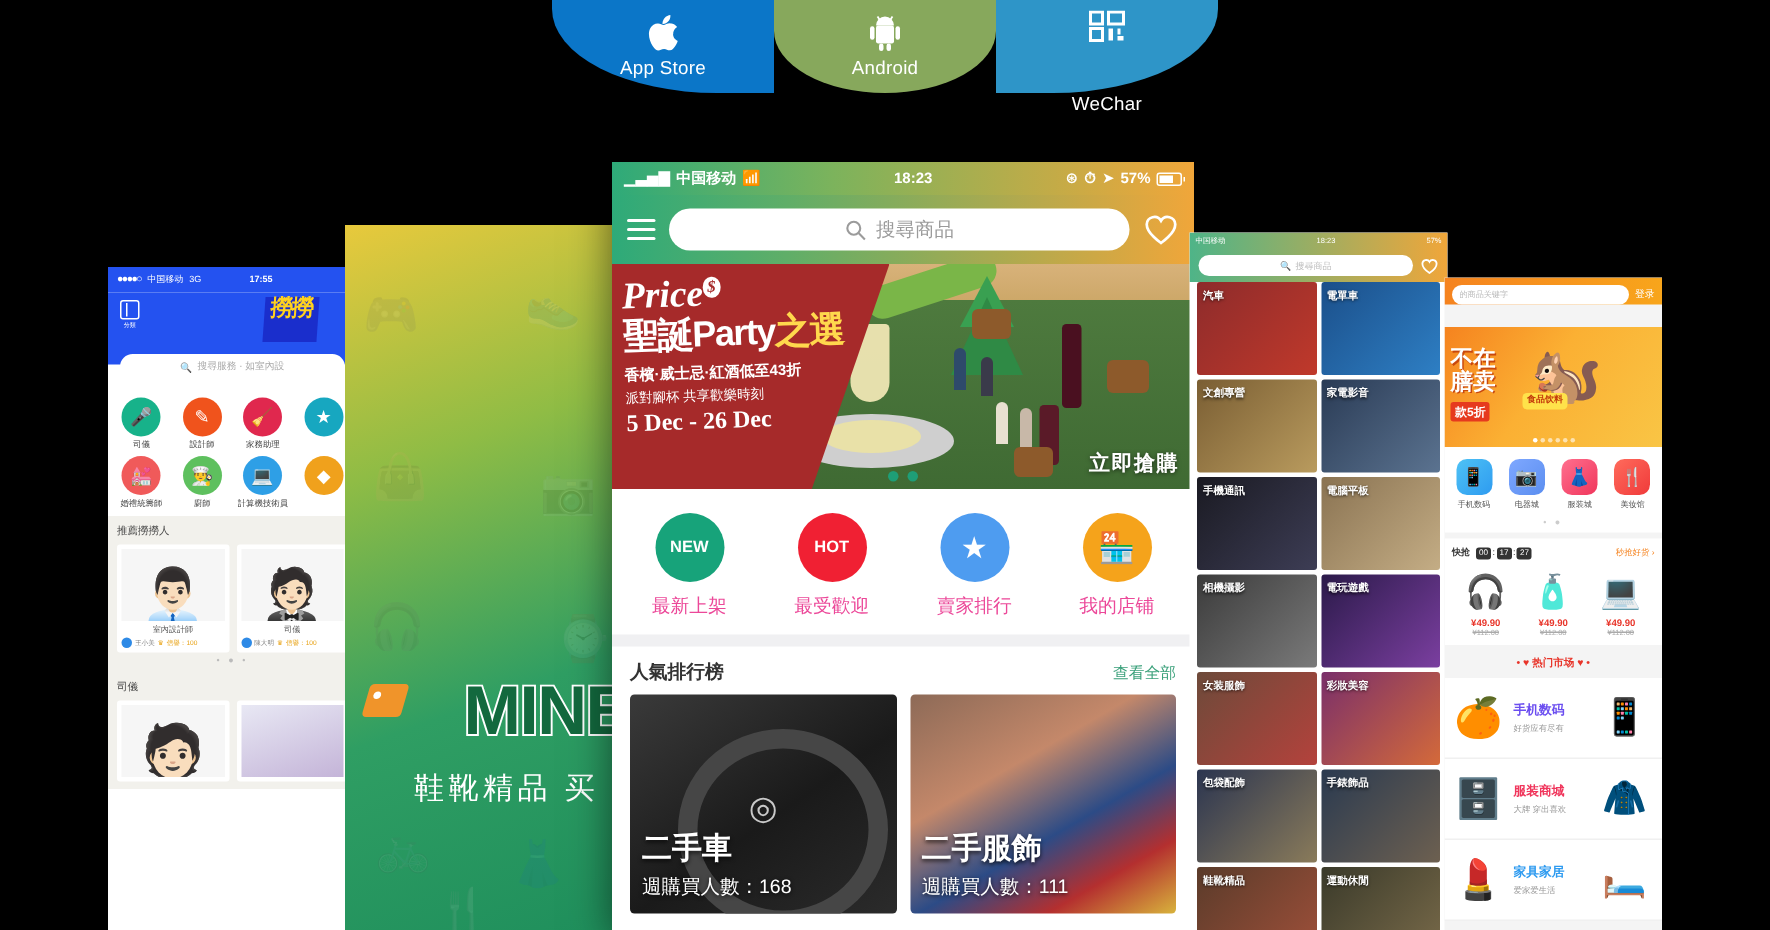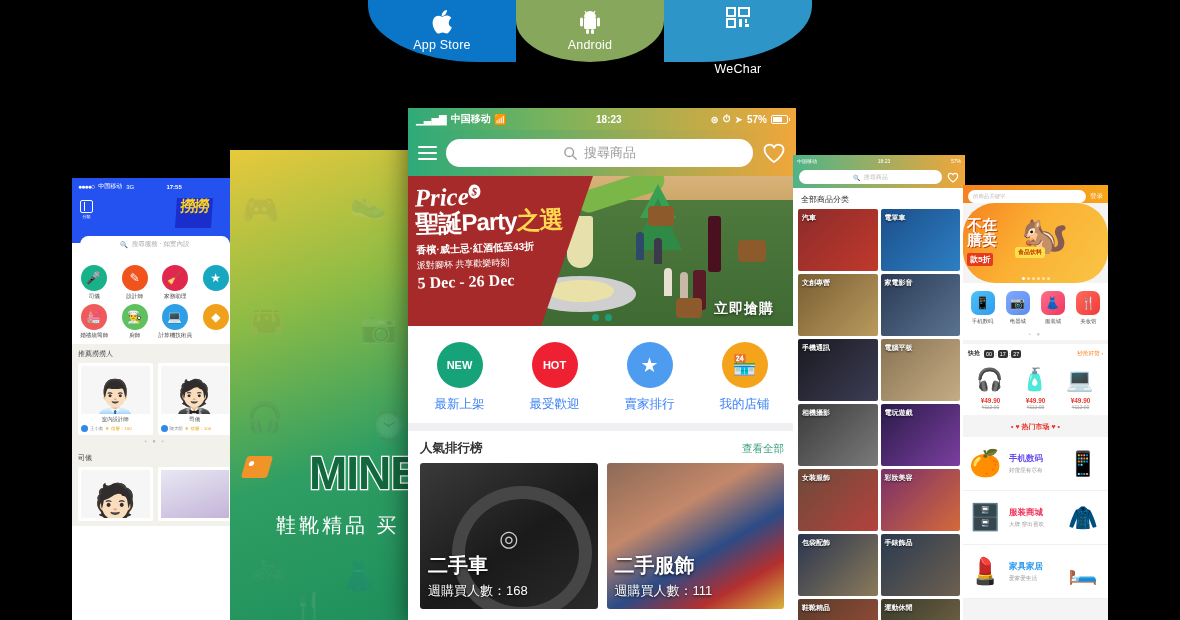--- a/index.html
+++ b/index.html
@@ -96,21 +96,21 @@
                  background:#a62a2a; clip-path:polygon(0 0,100% 0,72% 100%,0 100%); }
   .p3 .bn-txt { position:absolute; left:8px; top:6px; color:#fff; transform:rotate(-2deg); }
   .p3 .bn-price { font-size:25px; font-style:italic; font-weight:bold; font-family:"Liberation Serif",serif;}
   .p3 .bn-price sup { font-size:11px; background:#fff; color:#a62a2a; border-radius:50%;
                       padding:1px 3px; vertical-align:super;}
   .p3 .bn-h2 { font-size:24px; font-weight:bold; letter-spacing:-1px; margin-top:-4px;}
   .p3 .bn-h2 em { color:#ffd84d; font-style:normal; }
   .p3 .bn-l3 { font-size:10px; font-weight:bold; margin-top:3px; }
   .p3 .bn-l4 { font-size:9px; margin-top:2px; }
   .p3 .bn-l5 { font-size:16px; font-weight:bold; font-family:"Liberation Serif",serif; margin-top:2px;}
-  .p3 .bn-cta { position:absolute; right:22px; bottom:8px; color:#fff; font-size:14px; font-weight:bold;
+  .p3 .bn-cta { position:absolute; right:10px; bottom:8px; color:#fff; font-size:14px; font-weight:bold;
                 letter-spacing:1px; text-shadow:0 1px 3px rgba(0,0,0,.6);}
   .p3 .tree { position:absolute; left:226px; top:22px; width:0; height:0;
               border-left:24px solid transparent; border-right:24px solid transparent;
               border-bottom:52px solid #2f8a45; }
   .p3 .tree2 { position:absolute; left:232px; top:8px; width:0; height:0;
                border-left:18px solid transparent; border-right:18px solid transparent;
                border-bottom:34px solid #39a051; }
   .p3 .fount { position:absolute; left:118px; bottom:14px; width:110px; height:36px;
                background:#cfcfcf; border-radius:50%; }
   .p3 .fount2 { position:absolute; left:140px; bottom:24px; width:66px; height:22px;
@@ -122,21 +122,21 @@
   .p3 .person { position:absolute; width:8px; border-radius:4px 4px 0 0; }
   .p3 .pour { position:absolute; left:168px; top:4px; width:90px; height:22px;
               background:#7ab648; border-radius:11px; transform:rotate(-18deg); }
   .p3 .dotsbn { position:absolute; left:50%; bottom:5px; transform:translateX(-50%); display:flex; gap:6px;}
   .p3 .dotsbn i { width:7px; height:7px; border-radius:50%; background:#fff; display:block;}
   .p3 .dotsbn i.on { background:#1e9e77; }
   .p3 .quick { display:flex; padding:16px 4px 10px; background:#fff; }
   .p3 .q { flex:1; text-align:center; }
   .p3 .q .c { width:46px; height:46px; border-radius:50%; margin:0 auto 8px; color:#fff;
               display:flex; align-items:center; justify-content:center; font-size:11px; font-weight:bold;}
-  .p3 .q .t { font-size:12.5px; color:#3b82f6; }
+  .p3 .q .t { font-size:12.5px; color:#ec4899; }
   .p3 .gap { height:8px; background:#f0f0f2; }
   .p3 .rowhd { display:flex; align-items:center; justify-content:space-between; padding:9px 12px 6px; }
   .p3 .rowhd .ti { font-size:12.5px; color:#333; font-weight:bold; }
   .p3 .rowhd .all { font-size:10.5px; color:#3aa07a; }
   .p3 .rank { display:flex; gap:9px; padding:0 12px 12px; }
   .p3 .rc { flex:1; height:146px; border-radius:3px; position:relative; overflow:hidden; }
   .p3 .rc.car { background:linear-gradient(145deg,#3a3a3a,#1a1a1a 55%,#2b2b2b); }
   .p3 .rc.car:before { content:""; position:absolute; left:18%; top:16%; width:64%; height:74%;
                        border:13px solid #464646; border-radius:50%; }
   .p3 .rc.car:after { content:"◎"; position:absolute; left:50%; top:52%; transform:translate(-50%,-50%);
@@ -161,22 +161,22 @@
   .p4 .ct span { position:absolute; left:4px; top:4px; color:#fff; font-size:7px; font-weight:bold;
                  text-shadow:0 1px 2px rgba(0,0,0,.7); }
 
   
   .p5 { left:963px; top:185px; width:145px; height:435px; background:#f4f4f4; }
   .p5 .top { background:linear-gradient(90deg,#f5831f,#f8a51b); padding:5px 5px 0; }
   .p5 .srow { display:flex; align-items:center; gap:4px; }
   .p5 .sbar { flex:1; height:13px; background:#fff; border-radius:7px; display:flex; align-items:center;
               padding-left:5px; color:#bbb; font-size:5.4px; }
   .p5 .login { color:#fff; font-size:6.5px; }
-  .p5 .hero { height:80px; margin:0 0 0; position:relative; overflow:hidden;
-              background:linear-gradient(125deg,#f5831f 0%,#fbb033 45%,#f9c545 100%);border-radius:32px; }
+  .p5 .hero { height:80px; margin:15px 0 0; position:relative; overflow:hidden;
+              background:linear-gradient(125deg,#f5831f 0%,#fbb033 45%,#f9c545 100%); }
   .p5 .hero .ht { position:absolute; left:4px; top:14px; color:#fff; font-weight:bold;
                   font-size:15px; line-height:15px; text-shadow:1px 1px 0 #c8470d; }
   .p5 .hero .h5 { position:absolute; left:4px; top:50px; color:#fff; font-size:8px; font-weight:bold;
                   background:#e63a1e; padding:1px 3px; border-radius:2px;}
   .p5 .hero .badge { position:absolute; left:52px; top:44px; background:#ffe24a; color:#c43a0b;
                      font-size:6px; font-weight:bold; border-radius:3px; padding:2px 3px; line-height:7px;}
   .p5 .hero .mascot { position:absolute; left:58px; top:10px; font-size:38px; }
   .p5 .hero .dots { position:absolute; left:50%; bottom:3px; transform:translateX(-50%); display:flex; gap:2px;}
   .p5 .hero .dots i { width:3px; height:3px; border-radius:50%; background:rgba(255,255,255,.6); display:block;}
   .p5 .hero .dots i.on { background:#fff; }
@@ -482,21 +482,20 @@
     </div>
     <div class="hdr">
       <div class="sbar">
         <span>🔍</span>
         <span>搜尋商品</span>
       </div>
       <svg width="12" height="11" viewBox="0 0 24 22">
         <path d="M12 20S2.5 13.6 2.5 7.6A5.1 5.1 0 0 1 12 5.2 5.1 5.1 0 0 1 21.5 7.6C21.5 13.6 12 20 12 20z" fill="none" stroke="#fff" stroke-width="2.4"></path>
       </svg>
     </div>
-    <h4>全部商品分类</h4>
     <div class="cg">
       <div class="ct" style="background:linear-gradient(135deg,#8d2b2b,#c0392b)">
           <span>汽車</span>
         </div>
       <div class="ct" style="background:linear-gradient(135deg,#1b4f8a,#2e7fc4)">
           <span>電單車</span>
         </div>
       <div class="ct" style="background:linear-gradient(135deg,#7a5e33,#b99b5e)">
           <span>文創專營</span>
         </div>

